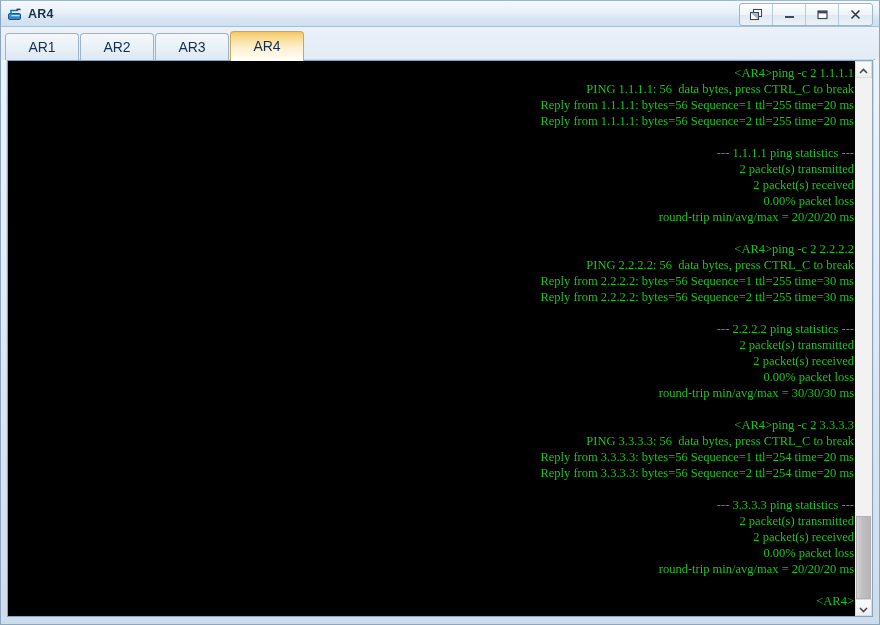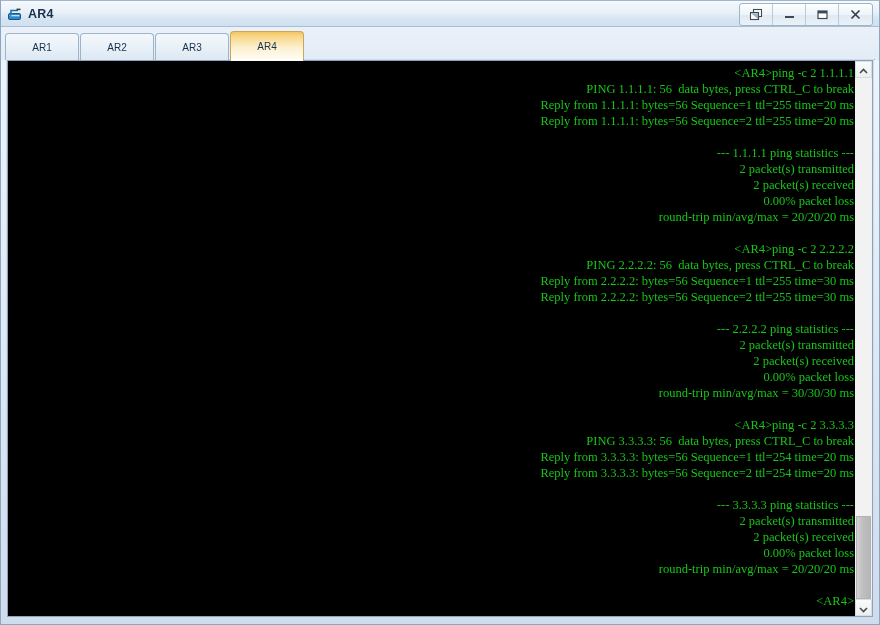--- a/index.html
+++ b/index.html
@@ -97,21 +97,21 @@
   }
   .tab {
     height: 27px;
     min-width: 74px;
     margin-right: 1px;
     padding: 0 12px;
     box-sizing: border-box;
     display: flex;
     align-items: center;
     justify-content: center;
-    font-size: 10px;
+    font-size: 14px;
     color: #16314d;
     border: 1px solid #9db4c9;
     border-bottom: none;
     border-top-left-radius: 4px;
     border-top-right-radius: 4px;
     background: linear-gradient(to bottom, #f4f8fc 0%, #e9f1f8 50%, #dde8f3 100%);
     position: relative;
     z-index: 1;
   }
   .tab.active {

